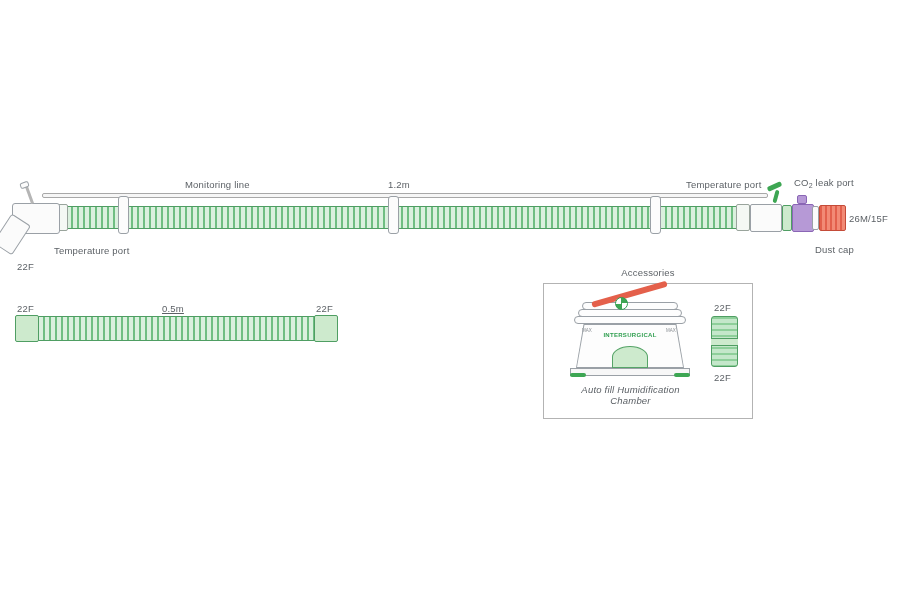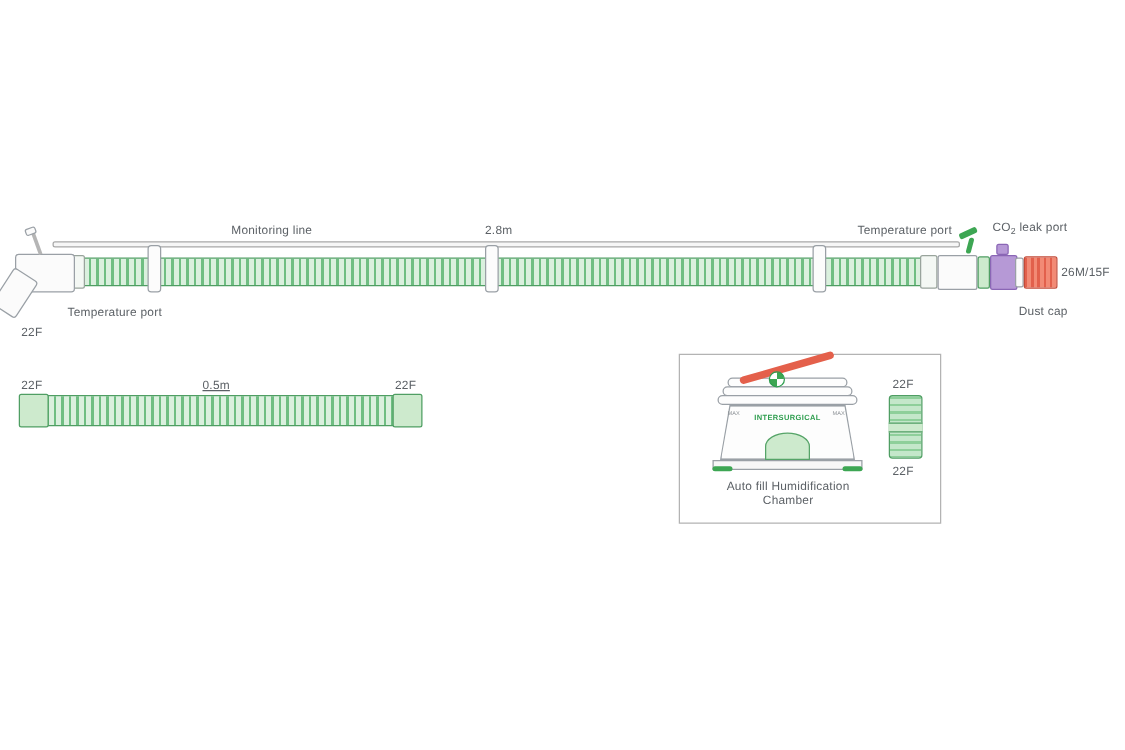--- a/index.html
+++ b/index.html
@@ -48,38 +48,39 @@
   <div class="abs purplepart" style="left:792px;top:204px;width:22px;height:28px;"></div>
   <div class="abs whitepart" style="left:812px;top:206px;width:7px;height:24px;"></div>
   <div class="abs redcap" style="left:819px;top:205px;width:27px;height:26px;"></div>
 
   <div class="abs greenbit" style="left:774px;top:190px;width:4px;height:13px;transform:rotate(15deg);"></div>
   <div class="abs greenbit" style="left:767px;top:184px;width:15px;height:5px;transform:rotate(-25deg);"></div>
 
   <div class="abs purplepart" style="left:797px;top:195px;width:10px;height:9px;"></div>
 
   <div class="label" style="left:185px;top:179px;">Monitoring line</div>
-  <div class="label" style="left:388px;top:179px;">2.8m</div>
+  <div class="label" style="left:388px;top:179px;">1.2m</div>
   <div class="label" style="left:686px;top:179px;">Temperature port</div>
   <div class="label" style="left:794px;top:177px;">
     <span>CO</span><span class="sub">2</span><span> leak port</span>
   </div>
   <div class="label" style="left:849px;top:213px;">26M/15F</div>
   <div class="label" style="left:815px;top:244px;">Dust cap</div>
   <div class="label" style="left:54px;top:245px;">Temperature port</div>
   <div class="label" style="left:17px;top:261px;">22F</div>
 
   <div class="abs corrugated" style="left:36px;top:316px;width:282px;height:25px;"></div>
   <div class="abs greenblock" style="left:15px;top:315px;width:24px;height:27px;"></div>
   <div class="abs greenblock" style="left:314px;top:315px;width:24px;height:27px;"></div>
 
   <div class="label" style="left:17px;top:303px;">22F</div>
   <div class="label" style="left:162px;top:303px;text-decoration:underline;">0.5m</div>
   <div class="label" style="left:316px;top:303px;">22F</div>
 
+  <div class="label" style="left:543px;top:267px;width:210px;text-align:center;">Accessories</div>
   <div class="abs" style="left:543px;top:283px;width:210px;height:136px;border:1px solid #b3b3b3;background:#fff;"></div>
 
   <div class="abs" style="left:568px;top:298px;width:124px;height:92px;">
 
     <div class="bellow" style="left:14px;top:4px;width:96px;height:8px;"></div>
     <div class="bellow" style="left:10px;top:11px;width:104px;height:8px;"></div>
     <div class="bellow" style="left:6px;top:18px;width:112px;height:8px;"></div>
 
     <div class="abs" style="left:24px;top:4px;width:78px;height:6px;background:#e4604b;border-radius:3px;transform:rotate(-16deg);transform-origin:left center;"></div>
 
@@ -93,21 +94,21 @@
     <div class="abs" style="left:9px;top:34px;width:106px;text-align:center;font-size:6px;font-weight:bold;color:#2f9e4f;letter-spacing:.3px;">INTERSURGICAL</div>
 
     <div class="abs" style="left:14px;top:30px;font-size:4.5px;color:#8a8f94;">MAX</div>
     <div class="abs" style="left:98px;top:30px;font-size:4.5px;color:#8a8f94;">MAX</div>
 
     <div class="abs" style="left:2px;top:70px;width:120px;height:8px;background:#f7f7f7;border:1px solid #9aa0a6;box-sizing:border-box;"></div>
     <div class="abs greenbit" style="left:2px;top:75px;width:16px;height:4px;"></div>
     <div class="abs greenbit" style="left:106px;top:75px;width:16px;height:4px;"></div>
   </div>
 
-  <div class="label" style="left:558px;top:384px;width:145px;text-align:center;line-height:11px;">
+  <div class="label" style="left:558px;top:384px;width:145px;text-align:center;line-height:11px;font-style:italic;">
     <div>Auto fill Humidification</div>
     <div>Chamber</div>
   </div>
 
   <div class="abs corrugated-v" style="left:711px;top:316px;width:27px;height:51px;">
     <div class="abs" style="left:-1px;top:21px;width:27px;height:8px;background:#cdeacd;border-top:1px solid #4f9e63;border-bottom:1px solid #4f9e63;"></div>
   </div>
   <div class="label" style="left:714px;top:302px;">22F</div>
   <div class="label" style="left:714px;top:372px;">22F</div>
 

